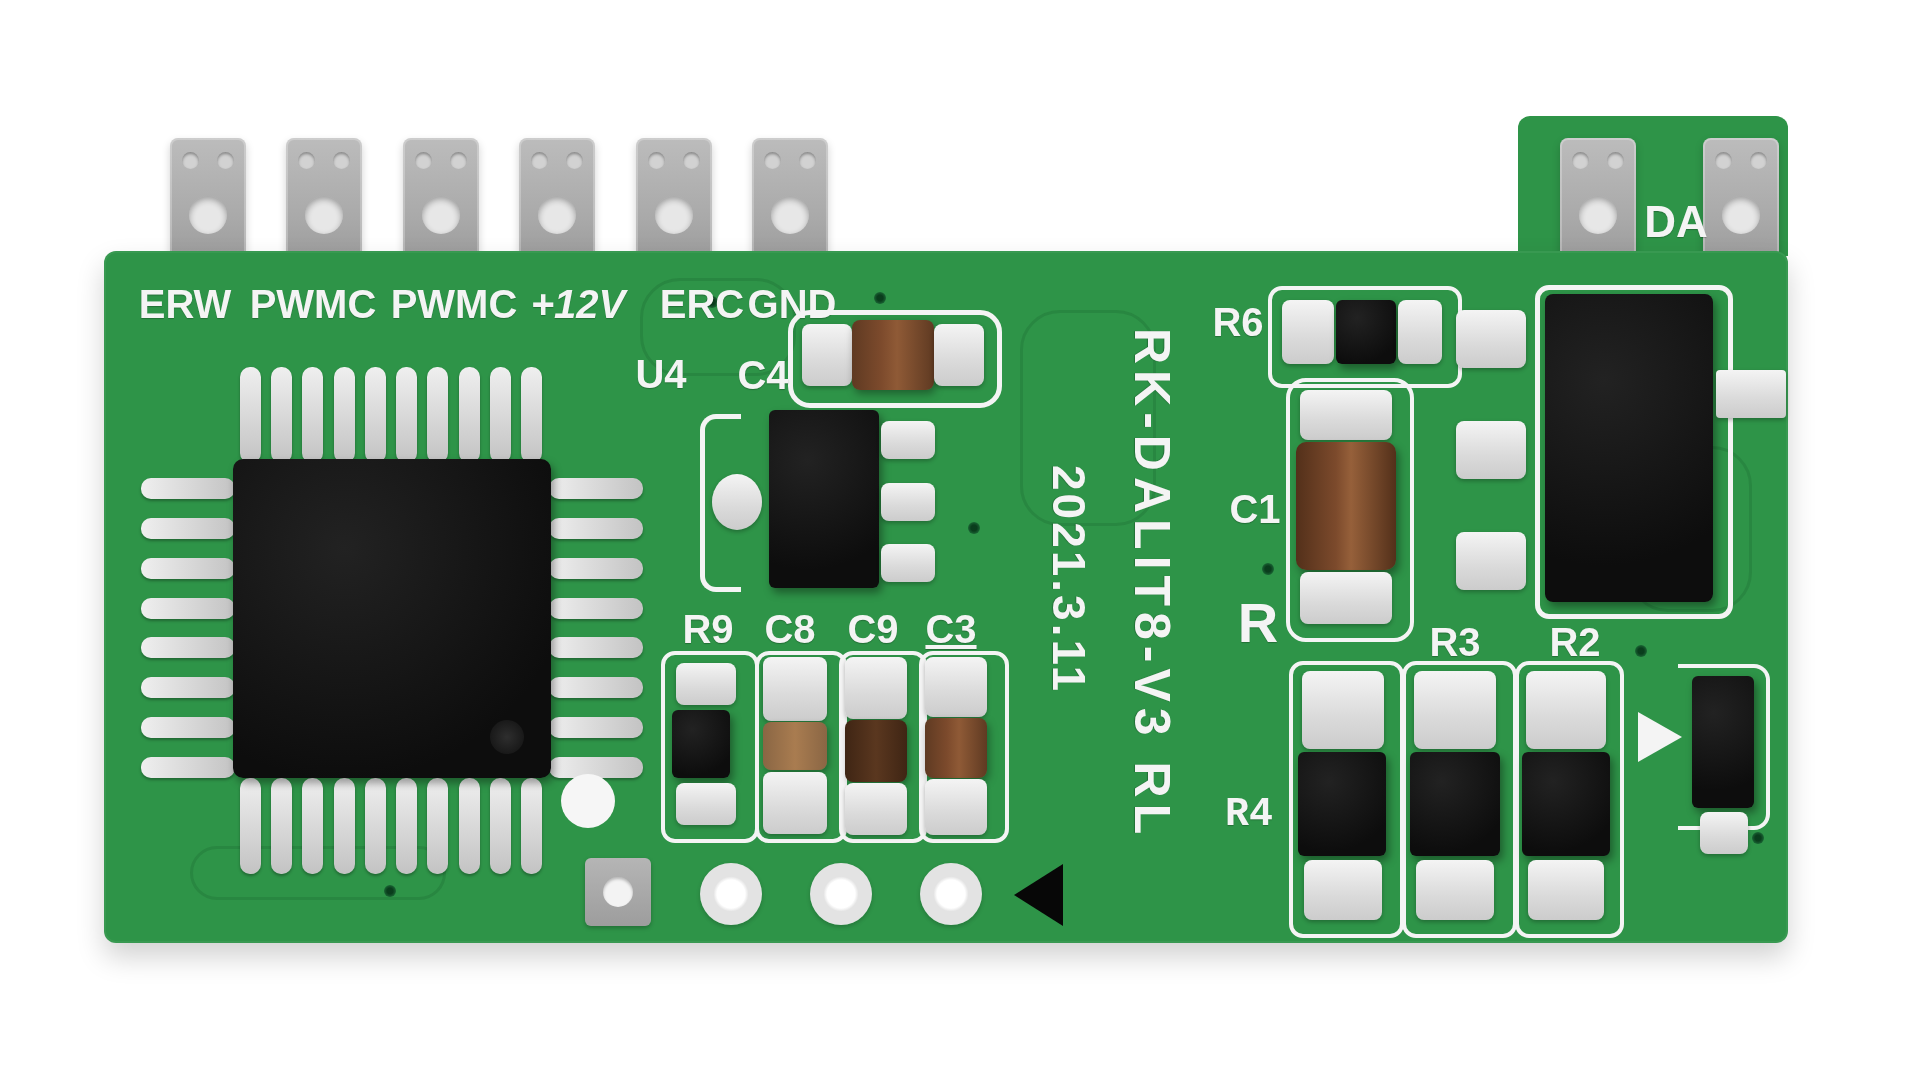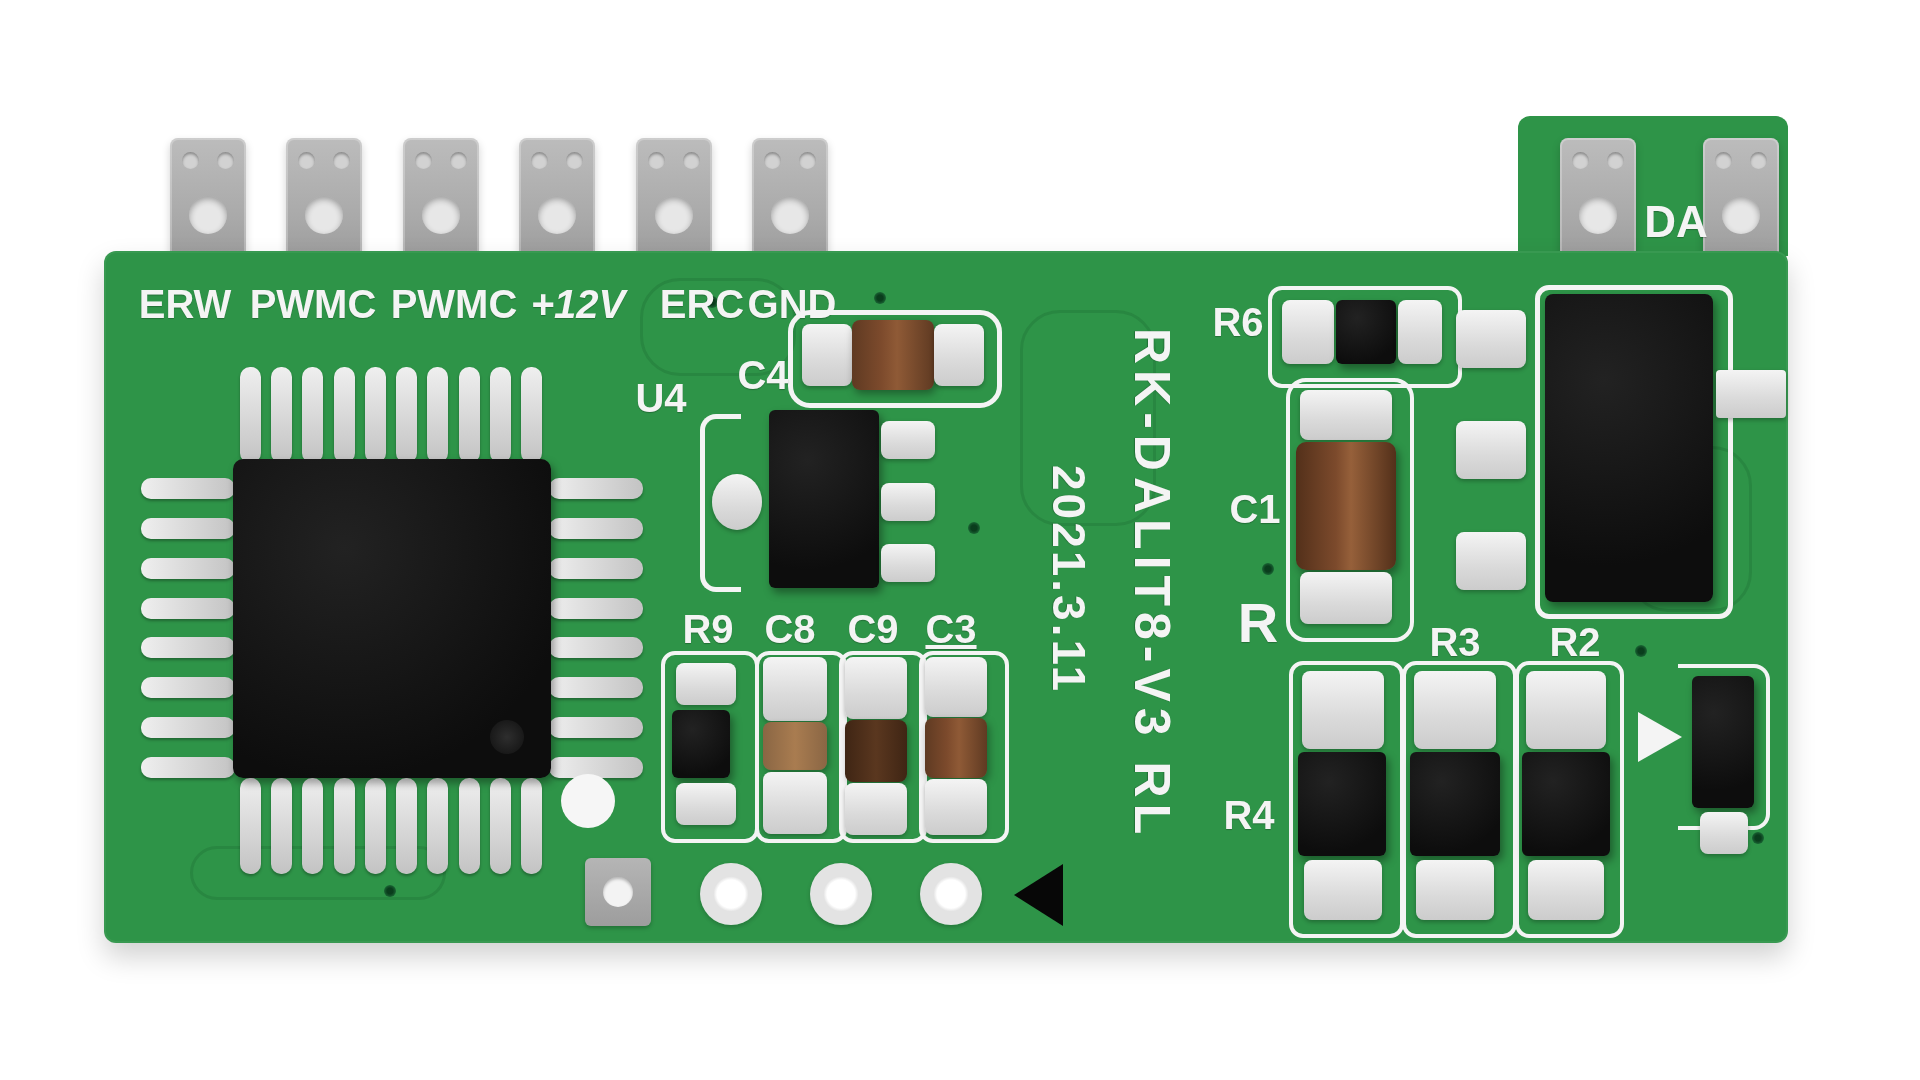--- a/index.html
+++ b/index.html
@@ -178,21 +178,21 @@
 
     <div class="abs" style="left:561px;top:774px;width:54px;height:54px;border-radius:50%;background:#f6f6f6;"></div>
 
     <div class="abs" style="left:700px;top:414px;width:36px;height:168px;border:5px solid var(--silkscreen,#f4f4f4);
          border-right:none;border-radius:16px 0 0 16px;"></div>
     <div class="abs pad" style="left:712px;top:474px;width:50px;height:56px;border-radius:50%;"></div>
     <div class="abs blk" style="left:769px;top:410px;width:110px;height:178px;"></div>
     <div class="abs pad" style="left:881px;top:421px;width:54px;height:38px;"></div>
     <div class="abs pad" style="left:881px;top:483px;width:54px;height:38px;"></div>
     <div class="abs pad" style="left:881px;top:544px;width:54px;height:38px;"></div>
-    <div class="abs lbl" style="left:661px;top:376px;">U4</div>
+    <div class="abs lbl" style="left:661px;top:352px;">U4</div>
 
     <div class="abs ss ss5" style="left:788px;top:310px;width:204px;height:88px;border-radius:22px;"></div>
     <div class="abs pad" style="left:802px;top:324px;width:50px;height:62px;"></div>
     <div class="abs brown" style="left:852px;top:320px;width:82px;height:70px;"></div>
     <div class="abs pad" style="left:934px;top:324px;width:50px;height:62px;"></div>
     <div class="abs lbl" style="left:763px;top:353px;">C4</div>
 
     <div class="abs lbl" style="left:708px;top:607px;">R9</div>
     <div class="abs lbl" style="left:790px;top:607px;">C8</div>
     <div class="abs lbl" style="left:873px;top:607px;">C9</div>
@@ -243,21 +243,21 @@
 
     <div class="abs ss ss5" style="left:1535px;top:285px;width:188px;height:324px;"></div>
     <div class="abs pad" style="left:1456px;top:310px;width:70px;height:58px;"></div>
     <div class="abs pad" style="left:1456px;top:421px;width:70px;height:58px;"></div>
     <div class="abs pad" style="left:1456px;top:532px;width:70px;height:58px;"></div>
     <div class="abs blk" style="left:1545px;top:294px;width:168px;height:308px;border-radius:8px;"></div>
     <div class="abs pad" style="left:1716px;top:370px;width:70px;height:48px;border-radius:4px;"></div>
 
     <div class="abs lbl" style="left:1455px;top:620px;">R3</div>
     <div class="abs lbl" style="left:1575px;top:620px;">R2</div>
-    <div class="abs lbl" style="left:1249px;top:793px;">R4</div>
+    <div class="abs lbl" style="left:1249px;top:793px;font-family:Liberation Mono, monospace;">R4</div>
 
     <div class="abs ss" style="left:1289px;top:661px;width:107px;height:269px;"></div>
     <div class="abs pad" style="left:1302px;top:671px;width:82px;height:78px;"></div>
     <div class="abs blk" style="left:1298px;top:752px;width:88px;height:104px;"></div>
     <div class="abs pad" style="left:1304px;top:860px;width:78px;height:60px;"></div>
 
     <div class="abs ss" style="left:1402px;top:661px;width:107px;height:269px;"></div>
     <div class="abs pad" style="left:1414px;top:671px;width:82px;height:78px;"></div>
     <div class="abs blk" style="left:1410px;top:752px;width:90px;height:104px;"></div>
     <div class="abs pad" style="left:1416px;top:860px;width:78px;height:60px;"></div>

